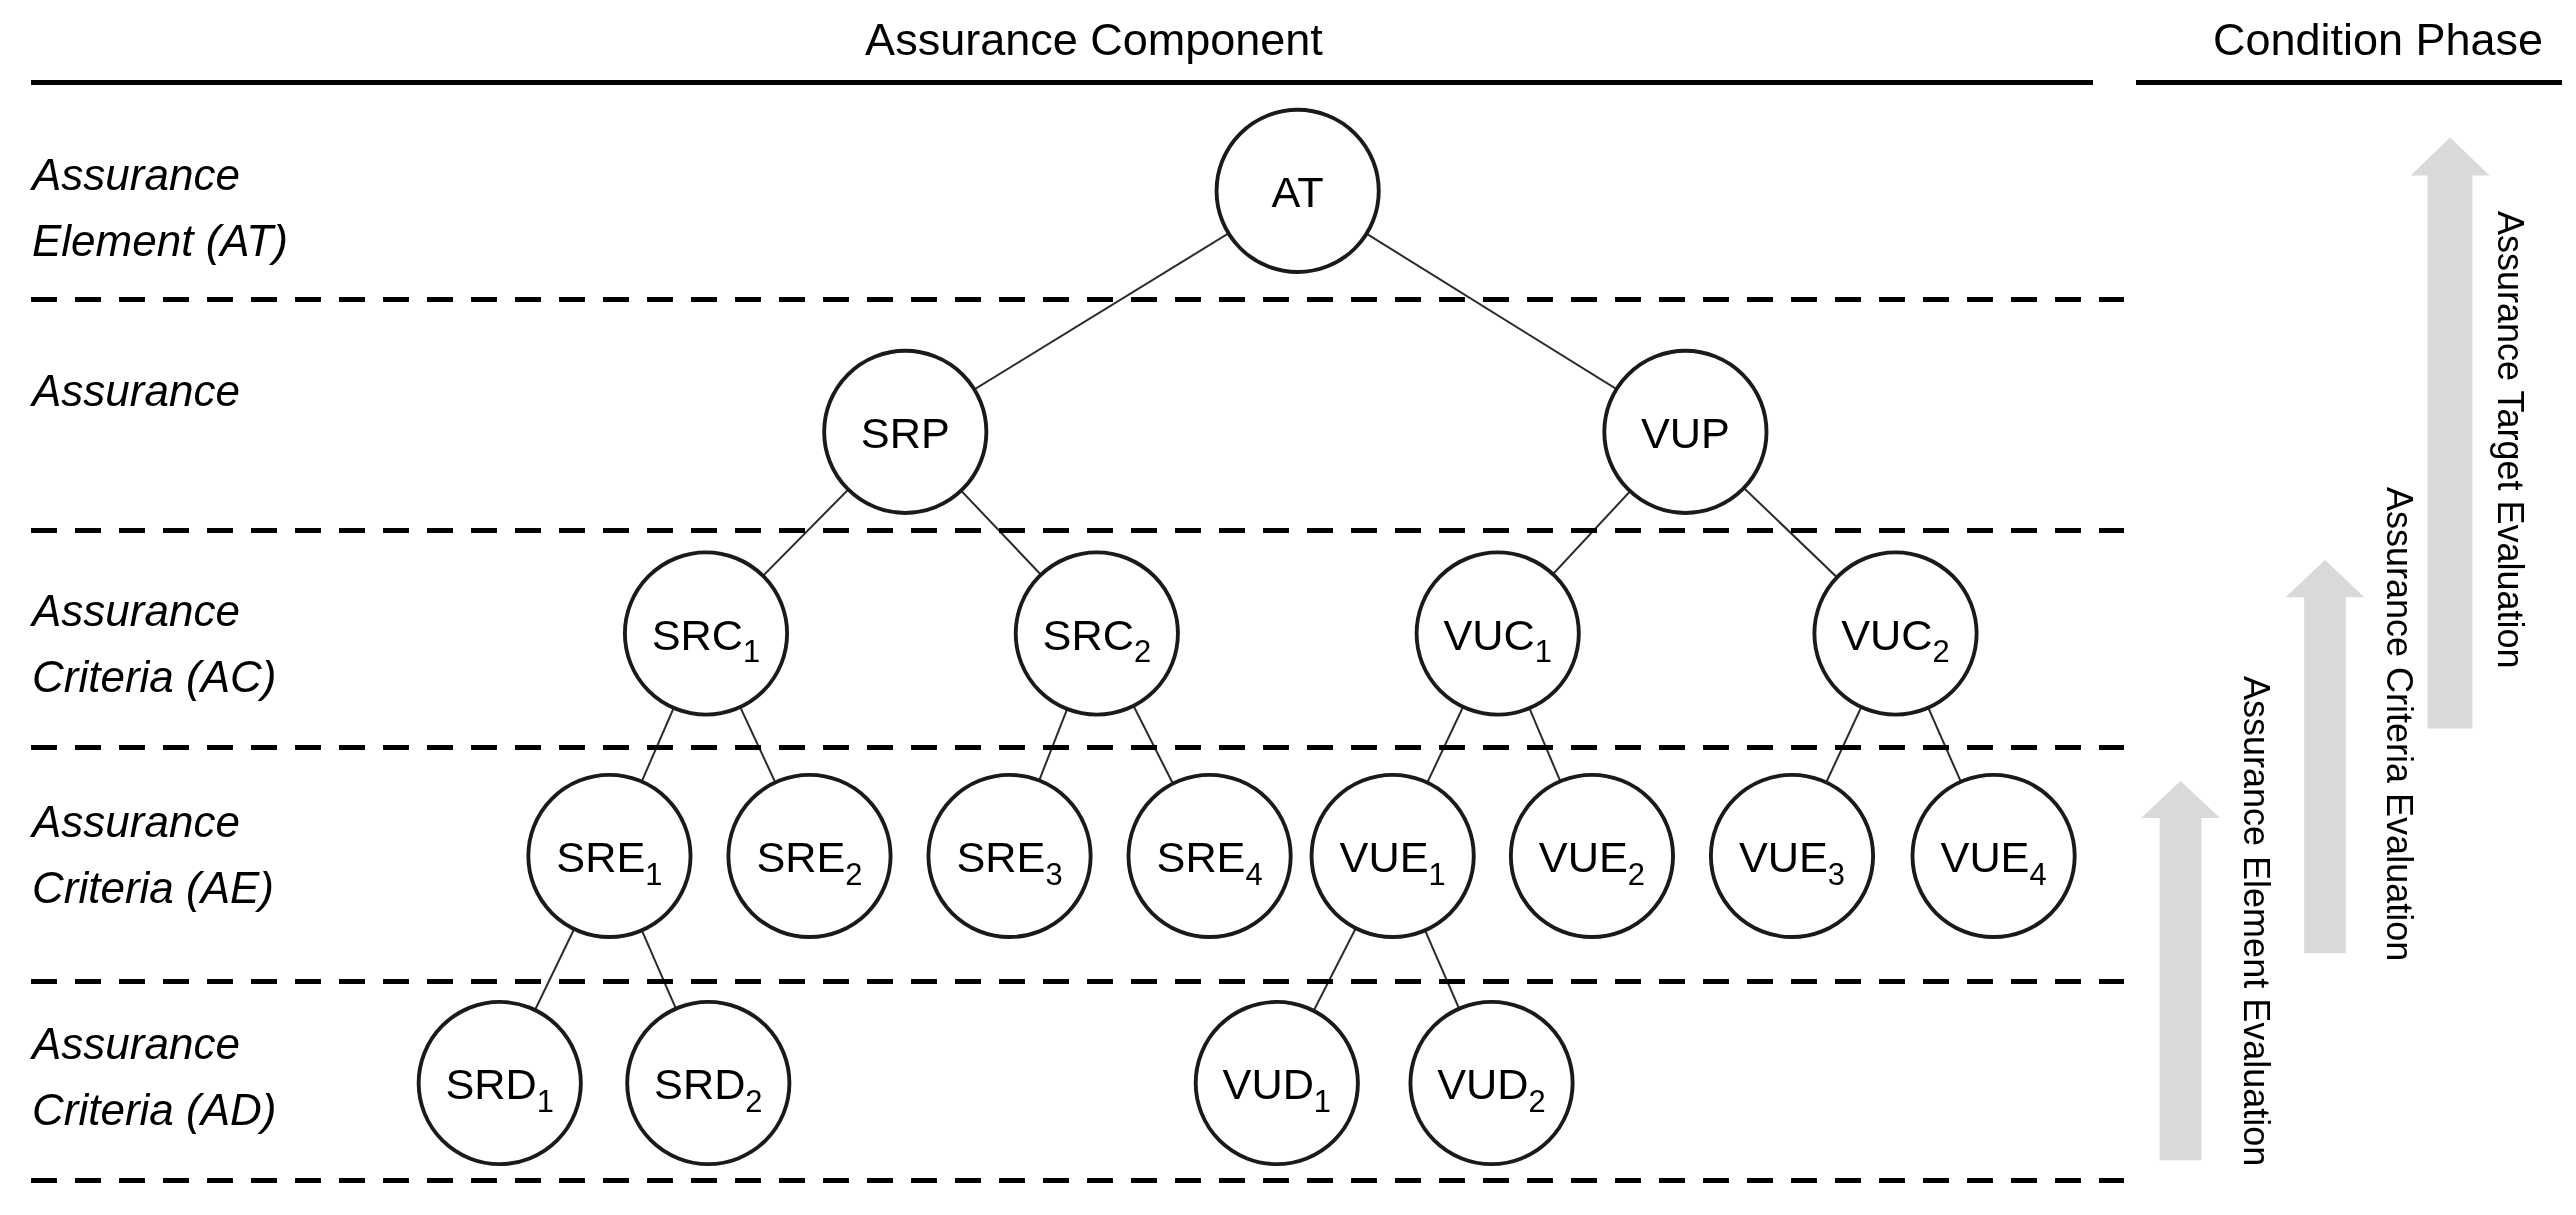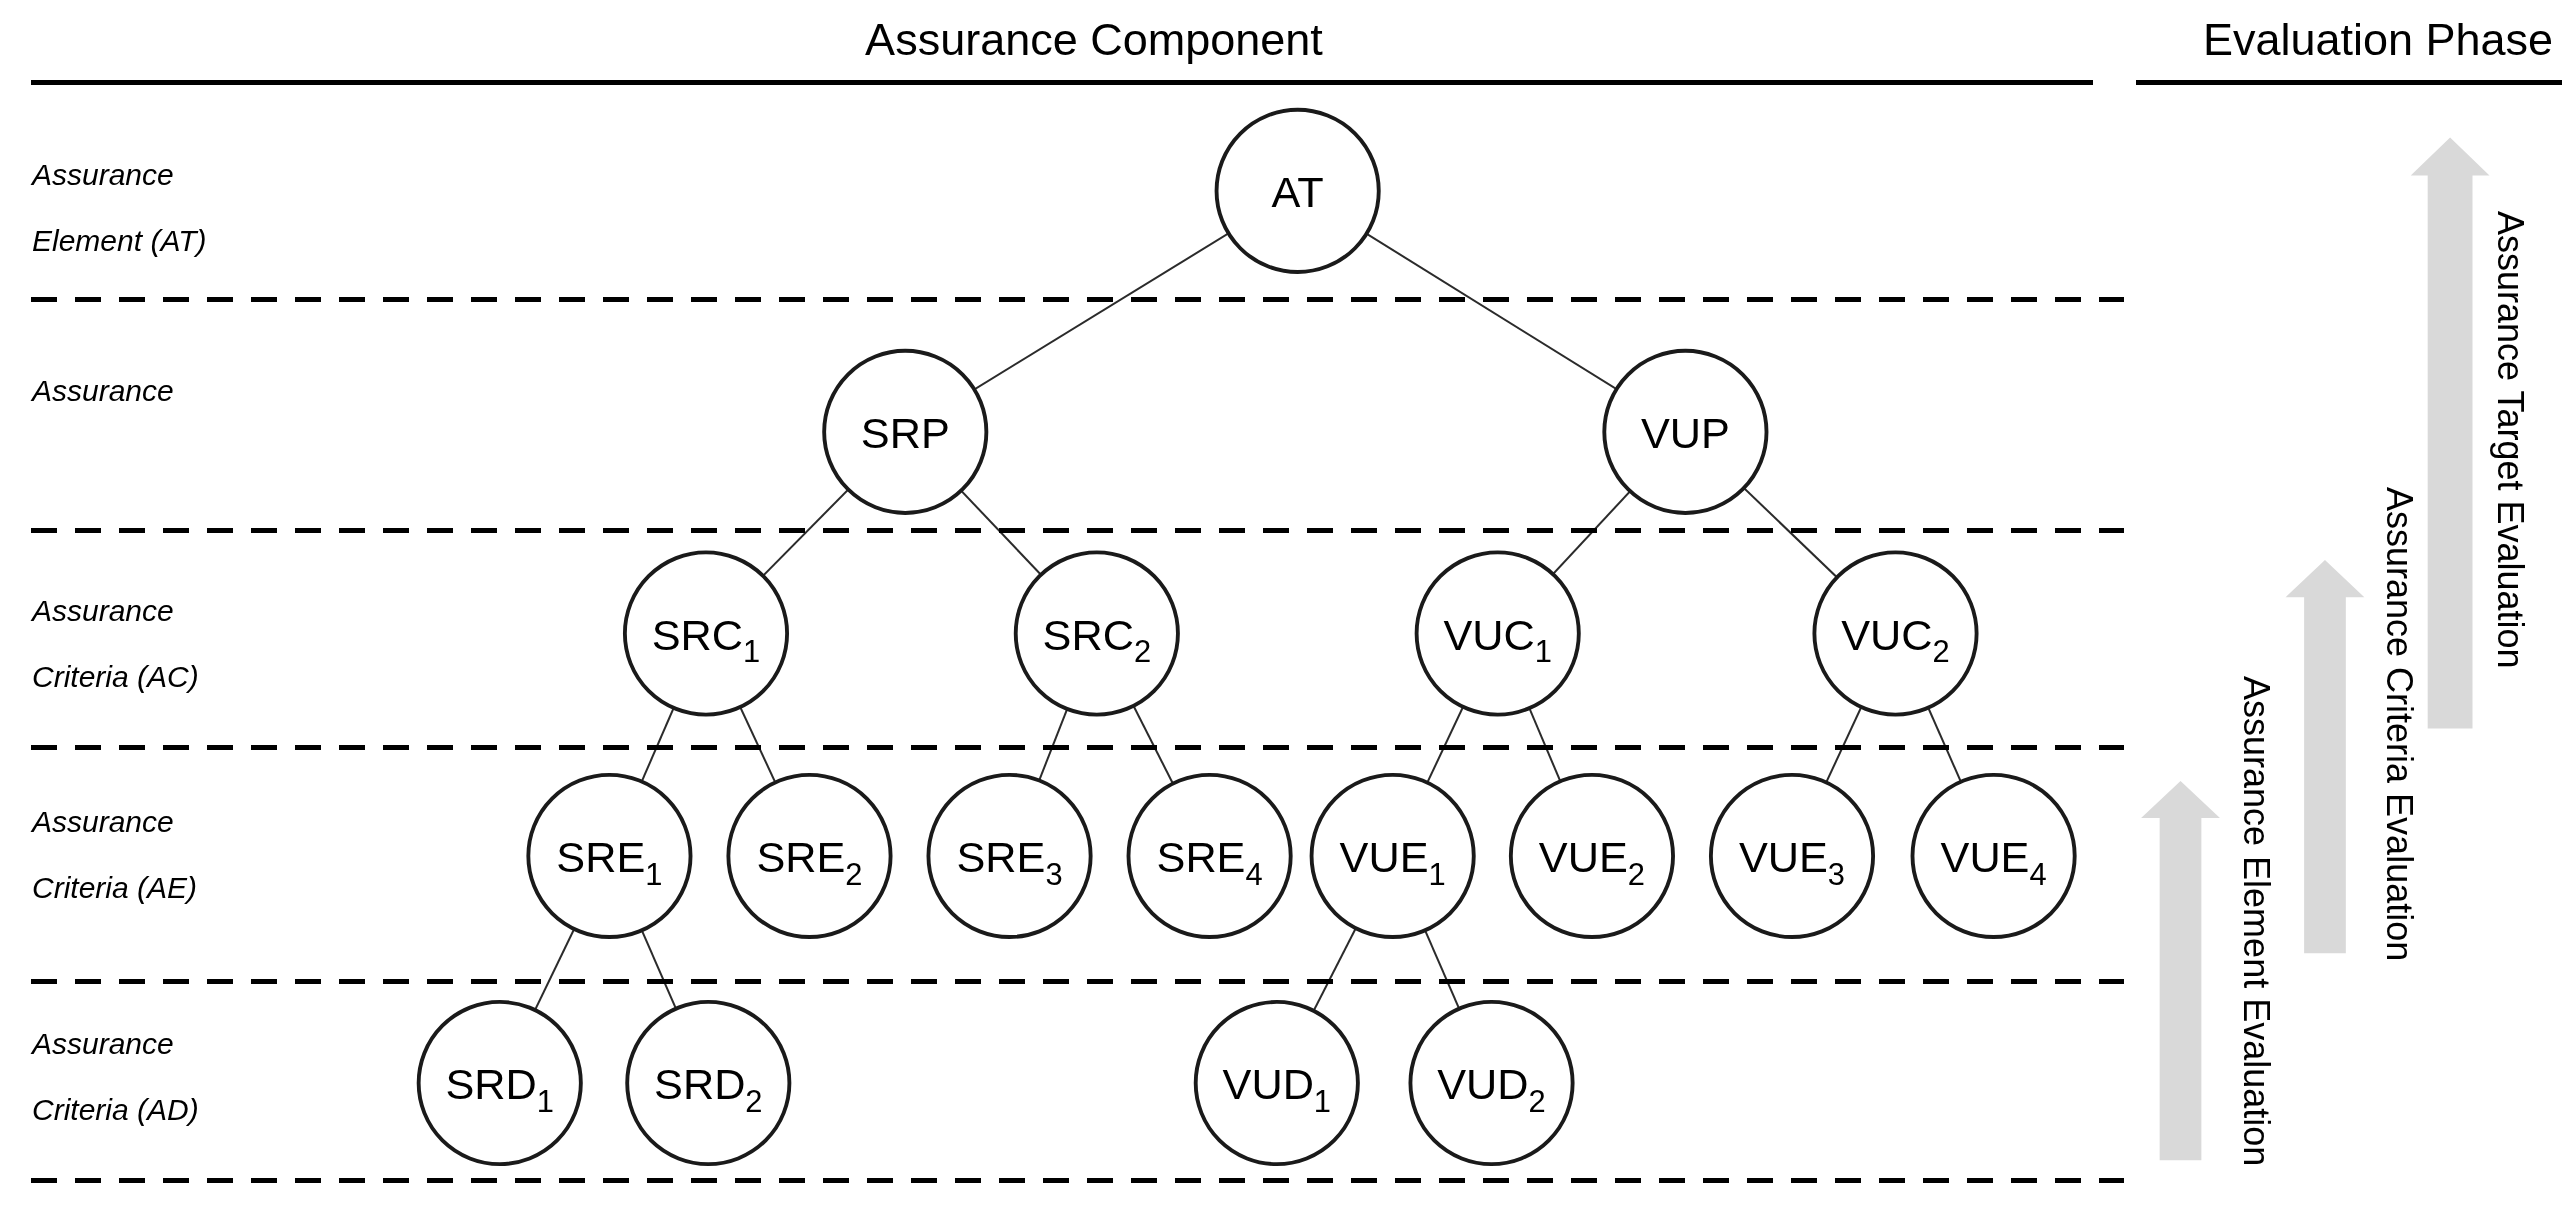--- a/index.html
+++ b/index.html
@@ -17,41 +17,41 @@
   }
   #component-title { left:1066px; }
   #phase-title { left:2350px; }
   .rule { position:absolute; height:5.4px; background:#000; }
   .dashed-line {
     position:absolute; height:4.6px;
     background:repeating-linear-gradient(90deg,#000 0 26px,transparent 26px 44px);
   }
   .row-label {
     position:absolute; left:32px;
-    font-style:italic; font-size:30px; line-height:66px;
+    font-style:italic; font-size:44px; line-height:66px;
     white-space:nowrap;
   }
   .row-label span { display:block; }
   .vlabel {
     position:absolute;
     writing-mode:vertical-rl;
     font-size:36px; line-height:42px;
     white-space:nowrap;
   }
   #tree-canvas { position:absolute; left:0; top:0; }
   .node-text { font-family:"Liberation Sans", sans-serif; font-size:56px; fill:#000; }
   .node-sub  { font-size:40px; }
 </style>
 </head>
 <body>
 
 <div>
 
   <div class="title" id="component-title">Assurance Component</div>
-  <div class="title" id="phase-title">Evaluation Phase</div>
+  <div class="title" id="phase-title">Condition Phase</div>
 
   <div class="rule" style="left: 31px; top: 80px; width: 2062px; background: rgb(0, 0, 0);"></div>
   <div class="rule" style="left: 2136px; top: 80px; width: 426px; background: rgb(0, 0, 0);"></div>
 
   <div class="row-label" style="top:142px">
     <span>Assurance</span>
     <span>Element (AT)</span>
   </div>
   <div class="row-label" style="top:358px">
     <span>Assurance</span>

